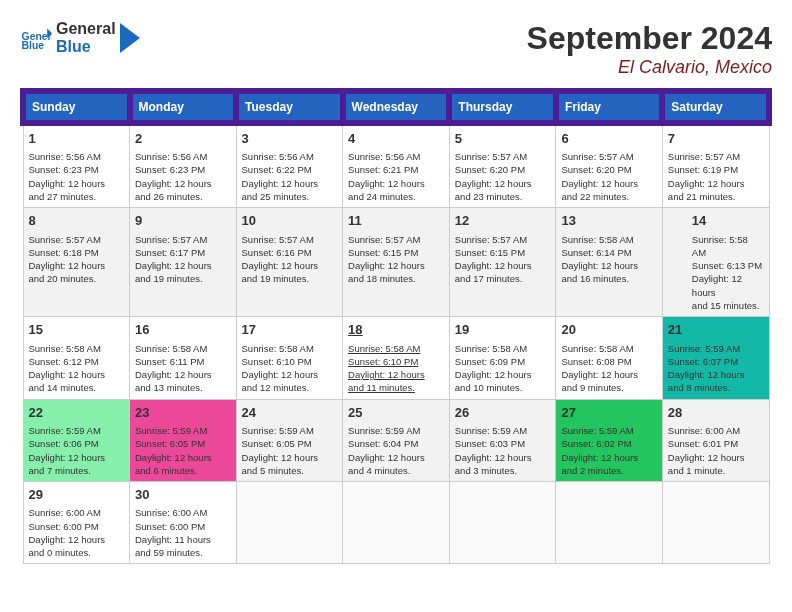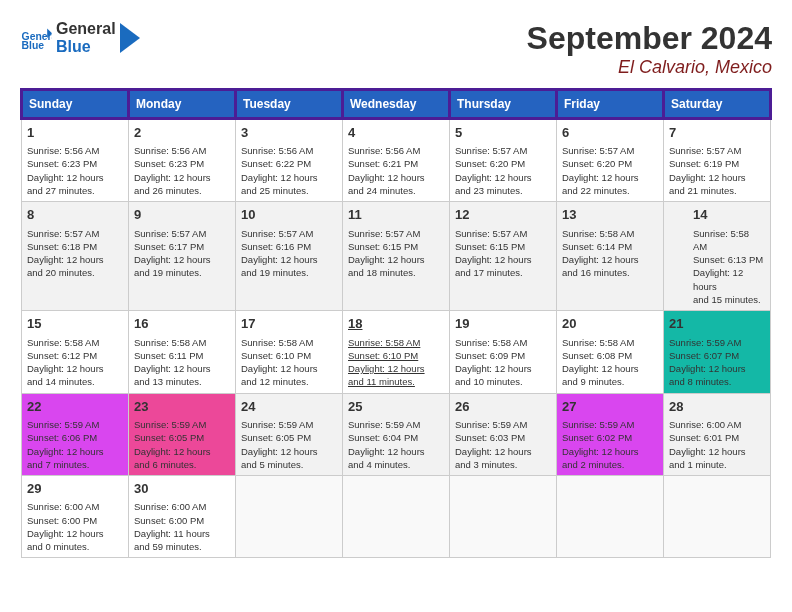--- a/index.html
+++ b/index.html
@@ -43,21 +43,21 @@
       border-collapse: collapse;
       font-size: 10px;
     }
     .calendar th {
       background-color: #2563c0;
       color: #fff;
       text-align: left;
       padding: 6px 6px;
       font-size: 12px;
       font-weight: bold;
-      border: 3px solid #4c1d95;
+      border: 6px solid #4c1d95;
     }
     .calendar td {
       border: 1px solid #ccc;
       vertical-align: top;
       padding: 4px 5px;
       width: 107px;
       min-height: 80px;
       color: #333;
       font-size: 9.5px;
       line-height: 1.4;
@@ -256,21 +256,21 @@
         </td>
         <td style="background: #14b8a6;">
           <span class="day-num">21</span>
           <div>Sunrise: 5:59 AM</div>
           <div>Sunset: 6:07 PM</div>
           <div>Daylight: 12 hours</div>
           <div>and 8 minutes.</div>
         </td>
       </tr>
       <tr>
-        <td style="background: #d946ef; margin-top: 29px;">
+        <td style="background: #86efac; margin-top: 29px;">
           <span class="day-num">22</span>
           <div>Sunrise: 5:59 AM</div>
           <div>Sunset: 6:06 PM</div>
           <div>Daylight: 12 hours</div>
           <div>and 7 minutes.</div>
         </td>
         <td style="background: #ec4899;">
           <span class="day-num">23</span>
           <div>Sunrise: 5:59 AM</div>
           <div>Sunset: 6:05 PM</div>
@@ -291,21 +291,21 @@
           <div>Daylight: 12 hours</div>
           <div>and 4 minutes.</div>
         </td>
         <td style="background: rgb(242, 242, 242);">
           <span class="day-num">26</span>
           <div>Sunrise: 5:59 AM</div>
           <div>Sunset: 6:03 PM</div>
           <div>Daylight: 12 hours</div>
           <div>and 3 minutes.</div>
         </td>
-        <td style="background: #d946ef;">
+        <td style="background: #22c55e;">
           <span class="day-num">27</span>
           <div>Sunrise: 5:59 AM</div>
           <div>Sunset: 6:02 PM</div>
           <div>Daylight: 12 hours</div>
           <div>and 2 minutes.</div>
         </td>
         <td style="background: rgb(242, 242, 242);">
           <span class="day-num">28</span>
           <div>Sunrise: 6:00 AM</div>
           <div>Sunset: 6:01 PM</div>

